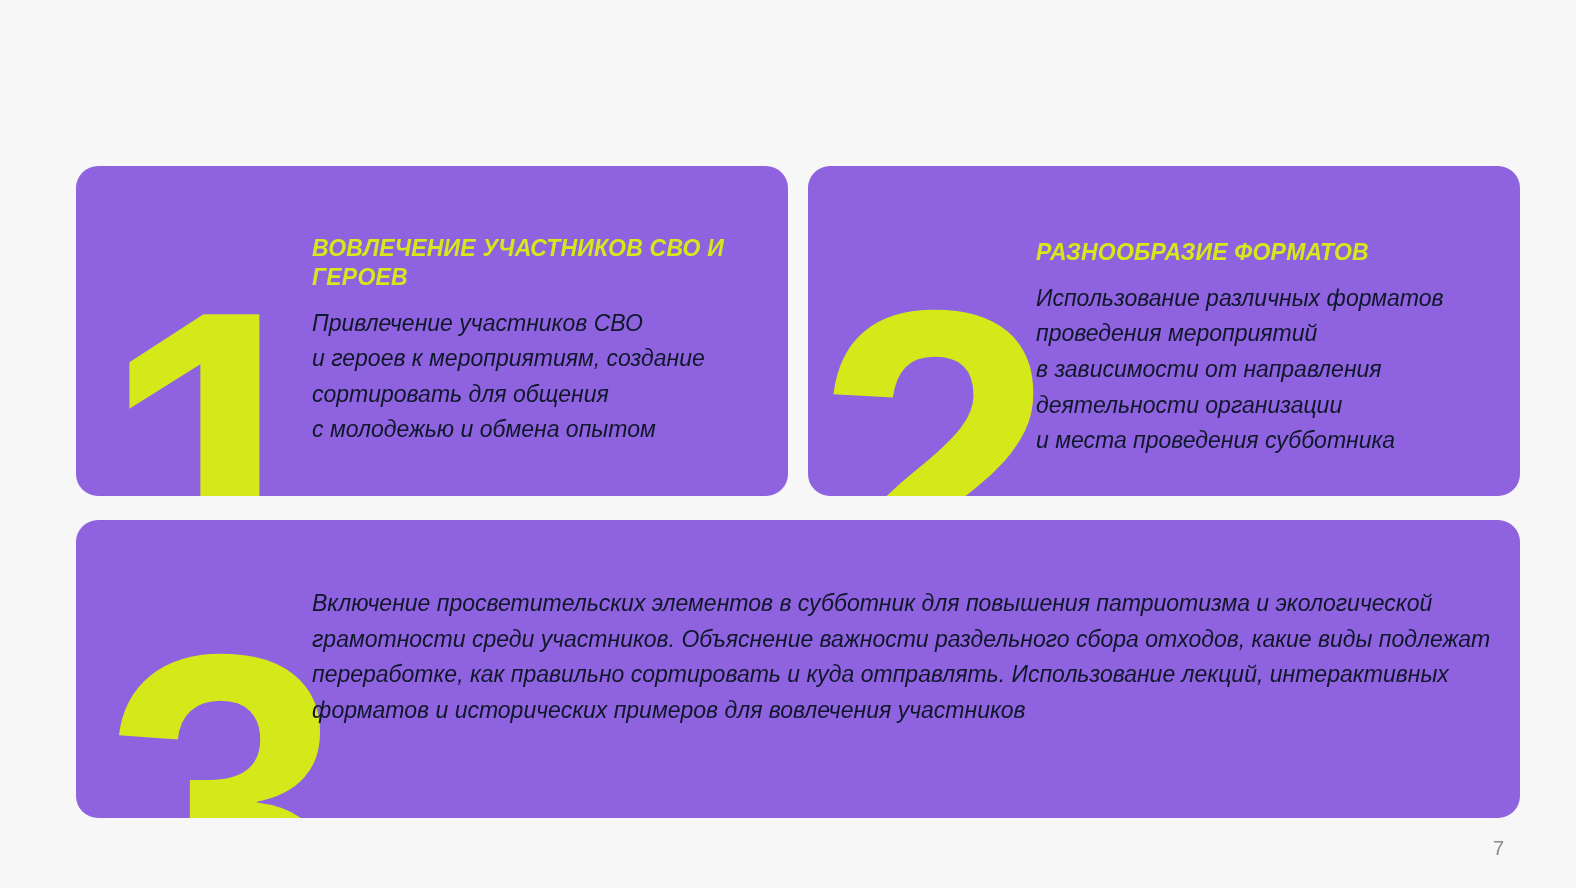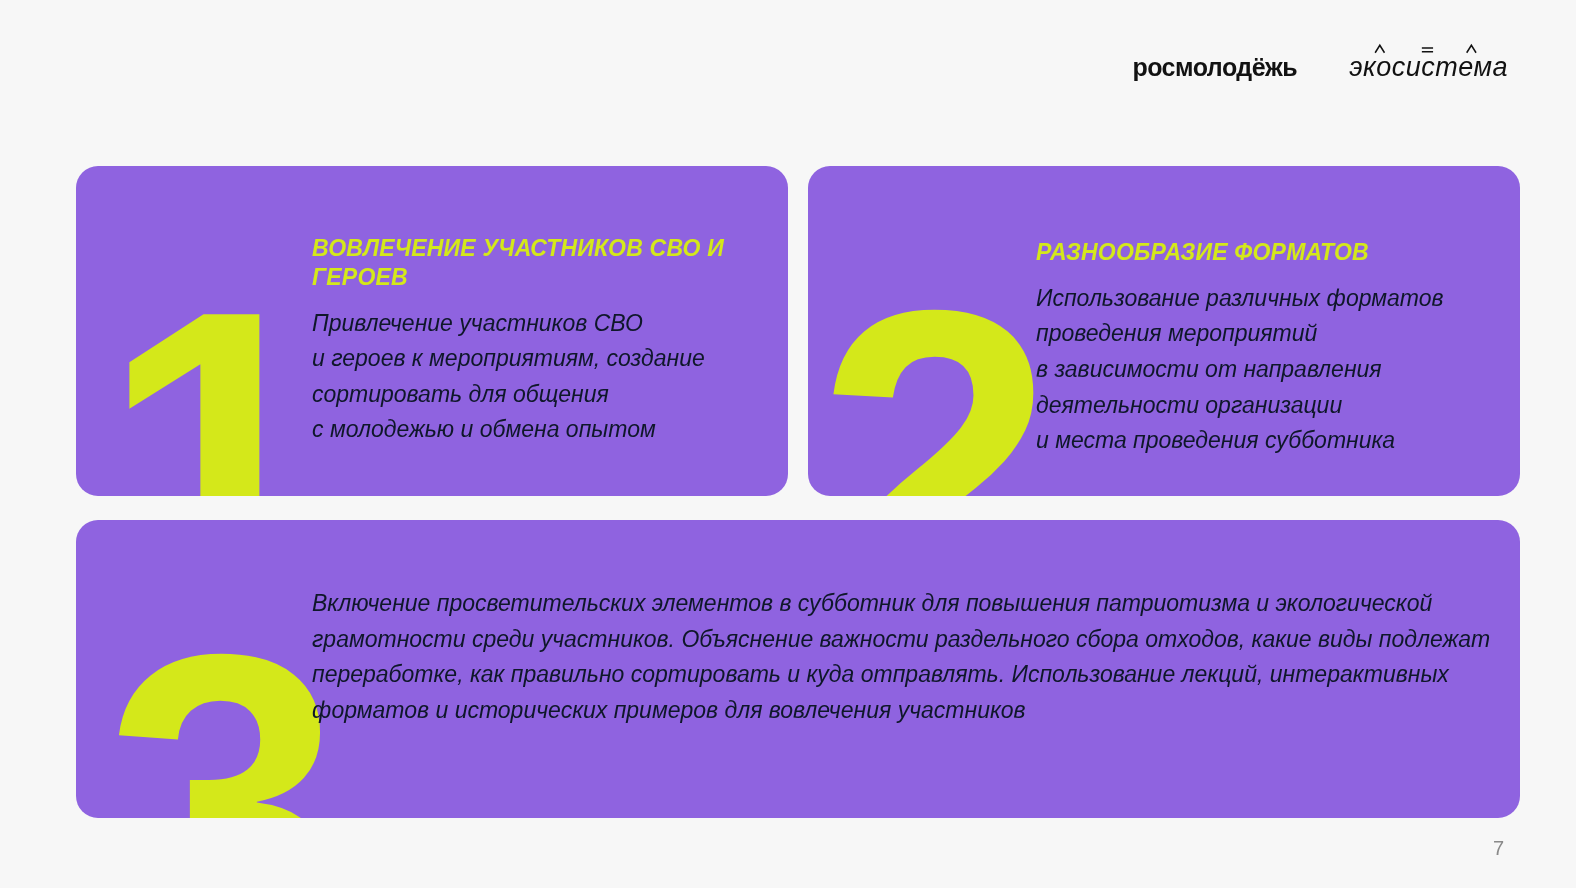--- a/index.html
+++ b/index.html
@@ -120,31 +120,20 @@
     color: #8a8a8a;
     font-size: 20px;
   }
 </style>
 </head>
 <body>
 
 <div class="slide">
 
 
-  <div class="logos">
-    <div class="logo-rosmol">росмолодёжь</div>
-    <div class="logo-eco">
-      <span>экосистема</span>
-      <svg class="marks" viewBox="0 0 170 12">
-        <path d="M28 10 L33 2 L38 10" stroke="#121212" stroke-width="1.6" fill="none"></path>
-        <path d="M78 5 h12 M78 9 h12" stroke="#121212" stroke-width="1.6" fill="none"></path>
-        <path d="M126 10 L131 2 L136 10" stroke="#121212" stroke-width="1.6" fill="none"></path>
-      </svg>
-    </div>
-  </div>
 
   <div class="card" id="card-1">
     <div class="bignum">1</div>
     <div class="content">
       <h3>ВОВЛЕЧЕНИЕ УЧАСТНИКОВ СВО И ГЕРОЕВ</h3>
       <p>Привлечение участников СВО
 и героев к мероприятиям, создание сортировать для общения
 с молодежью и обмена опытом</p>
     </div>
   </div>

